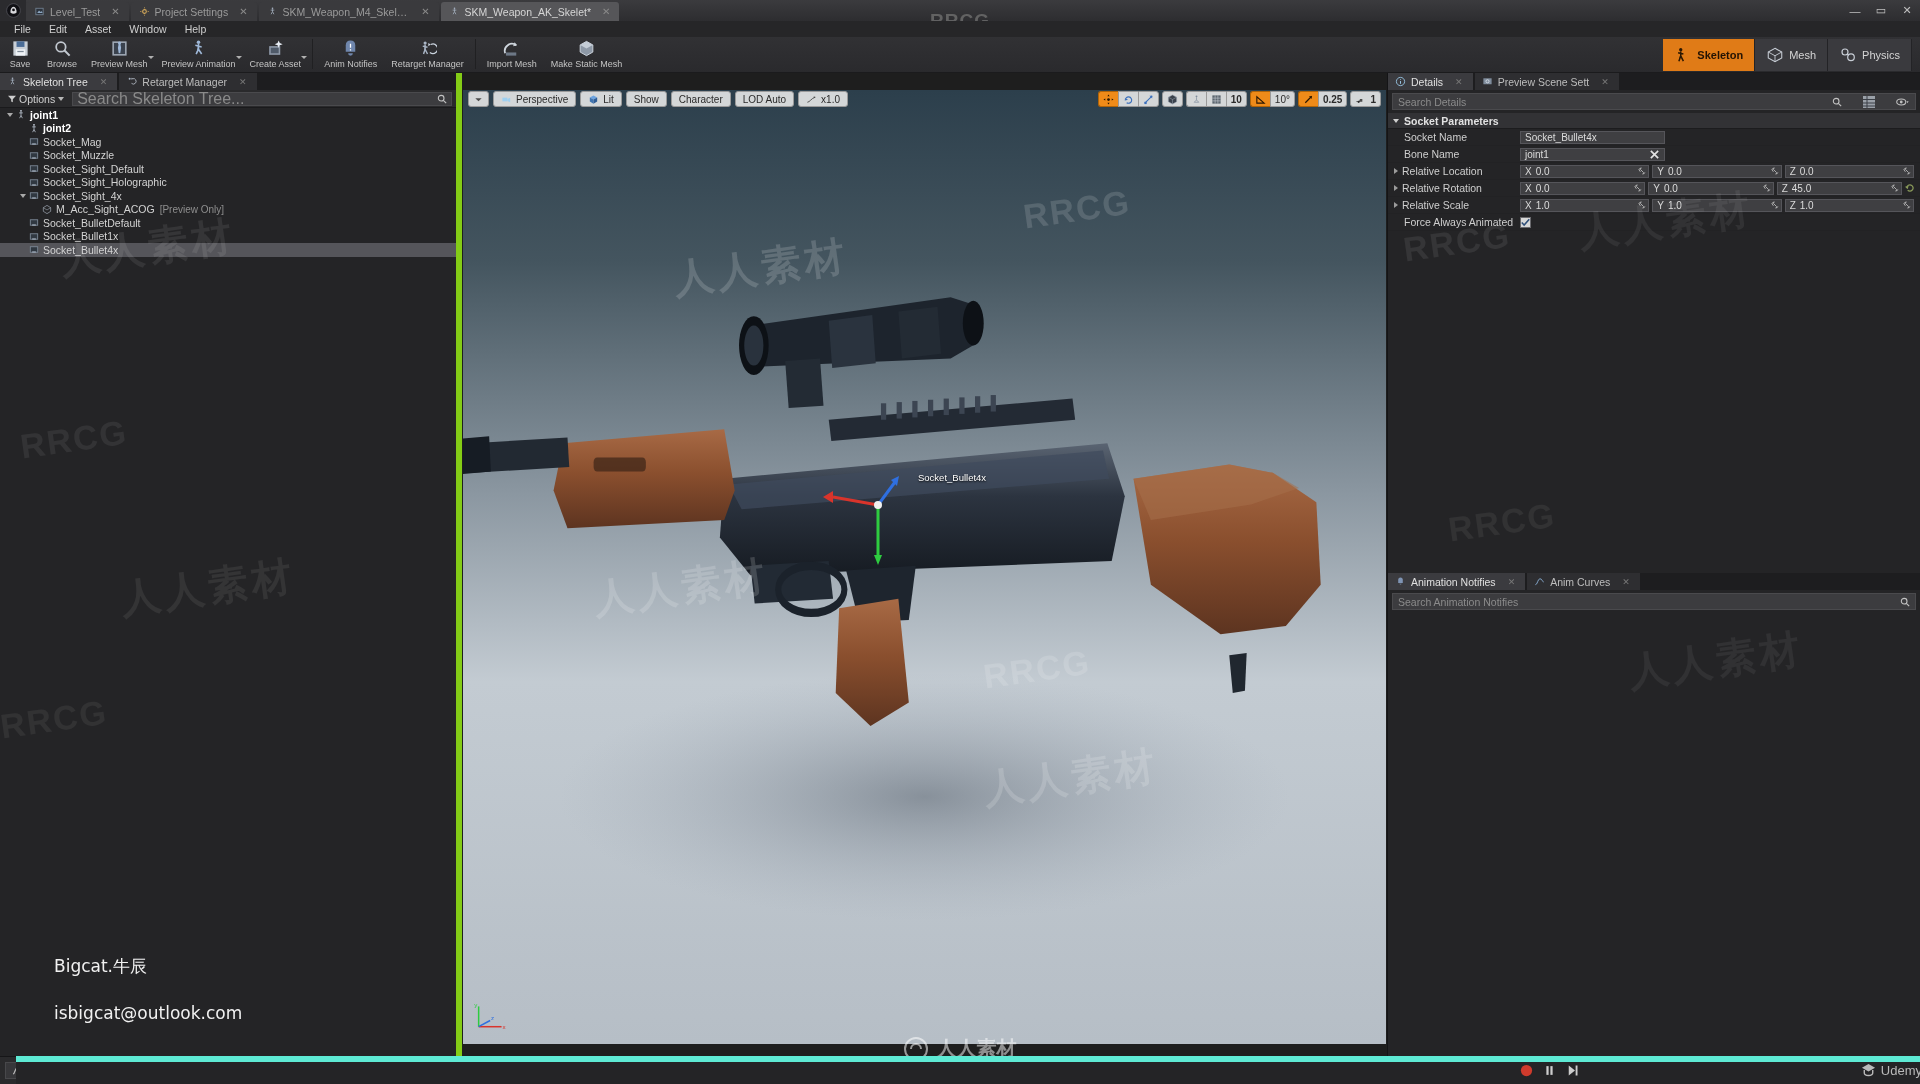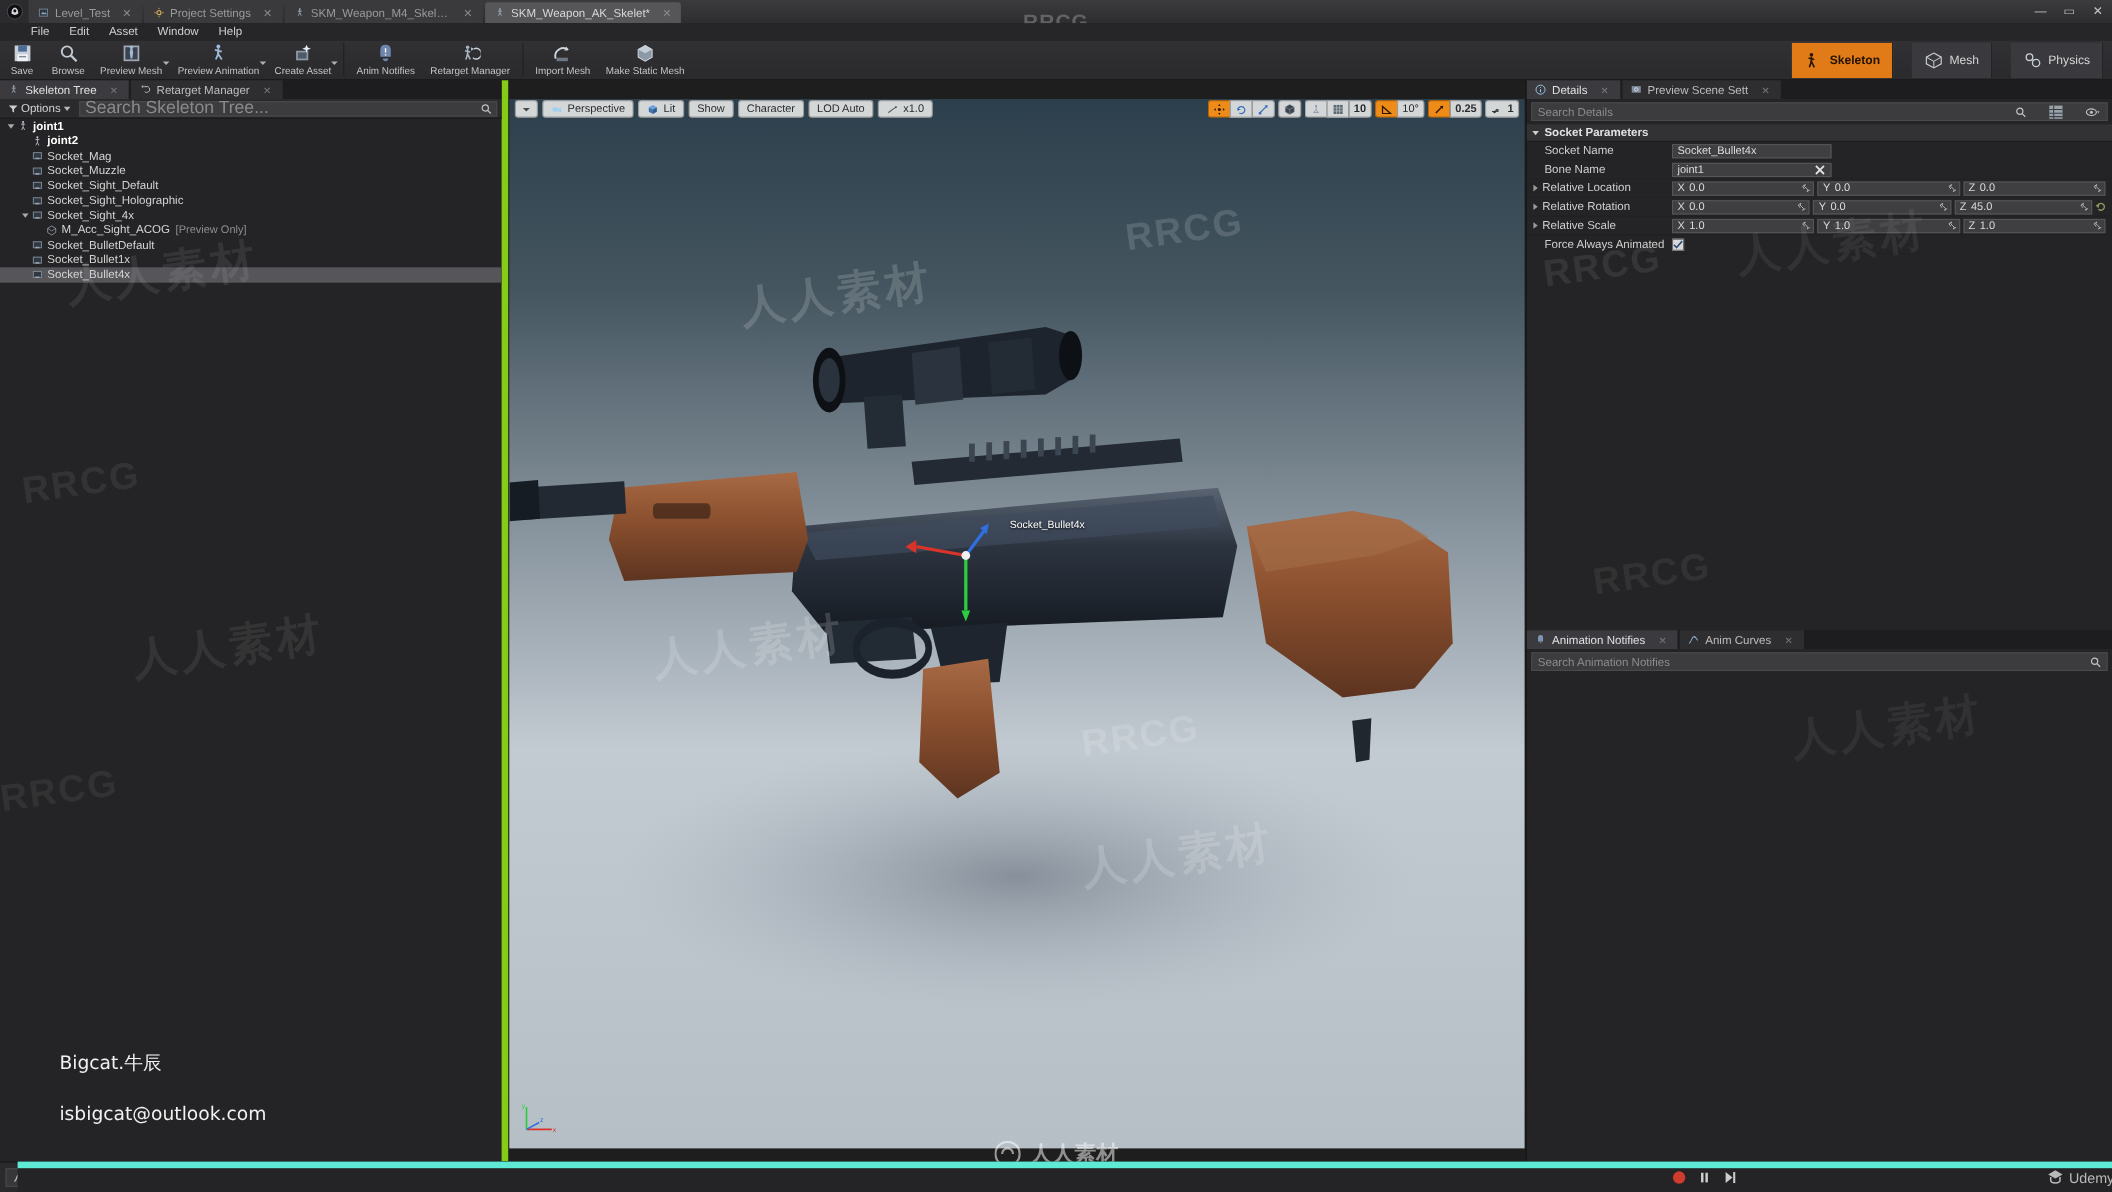--- a/index.html
+++ b/index.html
@@ -25,37 +25,37 @@
   .tab .tlabel{ overflow:hidden; text-overflow:ellipsis; }
   .winbtns { position:absolute; right:0; top:0; height:21px; display:flex; align-items:center; }
   .winbtn { width:26px; height:21px; display:flex; align-items:center; justify-content:center;
     color:#c0c0c0; font-size:11px; }
   .rrcg-title { position:absolute; left:0; right:0; top:10px; text-align:center;
     font-size:19px; font-weight:bold; color:#6b6b6b; letter-spacing:1px; pointer-events:none;
     opacity:.85; }
 
   
   .menubar { position:absolute; left:0; top:21px; width:1920px; height:16px;
-    background:#262628; display:flex; align-items:center; padding-left:19px; }
+    background:#262628; display:flex; align-items:center; padding-left:5px; }
   .menuitem { padding:0 9px; font-size:10.5px; color:#cfcfcf; line-height:16px; height:16px; }
 
   
   .toolbar { position:absolute; left:0; top:37px; width:1920px; height:36px;
     background:linear-gradient(#313134,#2a2a2d); border-bottom:1px solid #1b1b1d;
     display:flex; align-items:flex-start; }
   .tbtn { height:36px; min-width:40px; display:flex; flex-direction:column; align-items:center;
     justify-content:flex-start; padding:2px 7px 0; position:relative; }
   .tbtn .ticon { height:19px; display:flex; align-items:center; justify-content:center; }
   .tbtn .tlbl { font-size:9px; color:#c4c4c4; margin-top:1px; white-space:nowrap; }
   .tbtn .caret { position:absolute; right:1px; bottom:14px; width:0;height:0;
     border-left:3px solid transparent;border-right:3px solid transparent;border-top:3px solid #b0b0b0;}
   .tsep { width:1px; height:30px; background:#202022; margin:2px 4px 0; }
   .mode-group { position:absolute; right:8px; top:2px; display:flex; align-items:stretch; height:32px; }
   .modebtn { display:flex; align-items:center; gap:5px; padding:0 11px; font-size:11px;
-    color:#d5d5d5; background:#3a3a3e; border-right:1px solid #232326;margin-left:17px; }
+    color:#d5d5d5; background:#3a3a3e; border-right:1px solid #232326; }
   .modebtn.on { background:#e07b17; color:#231304; font-weight:bold; }
   .modebtn .mi { width:18px; height:18px; display:block; }
 
   
   .leftpanel { position:absolute; left:0; top:73px; width:462px; bottom:28px; background:#242426;
     border-right:6px solid #84cc16; }
   .panetabs { height:17px; display:flex; align-items:flex-end; background:#1d1d1f; }
   .panetab { height:17px; display:flex; align-items:center; gap:5px; padding:0 10px 0 7px;
     font-size:10.5px; color:#bdbdbd; background:#2e2e31; margin-right:2px; }
   .panetab.active { background:#3b3b3f; color:#e0e0e0; }

